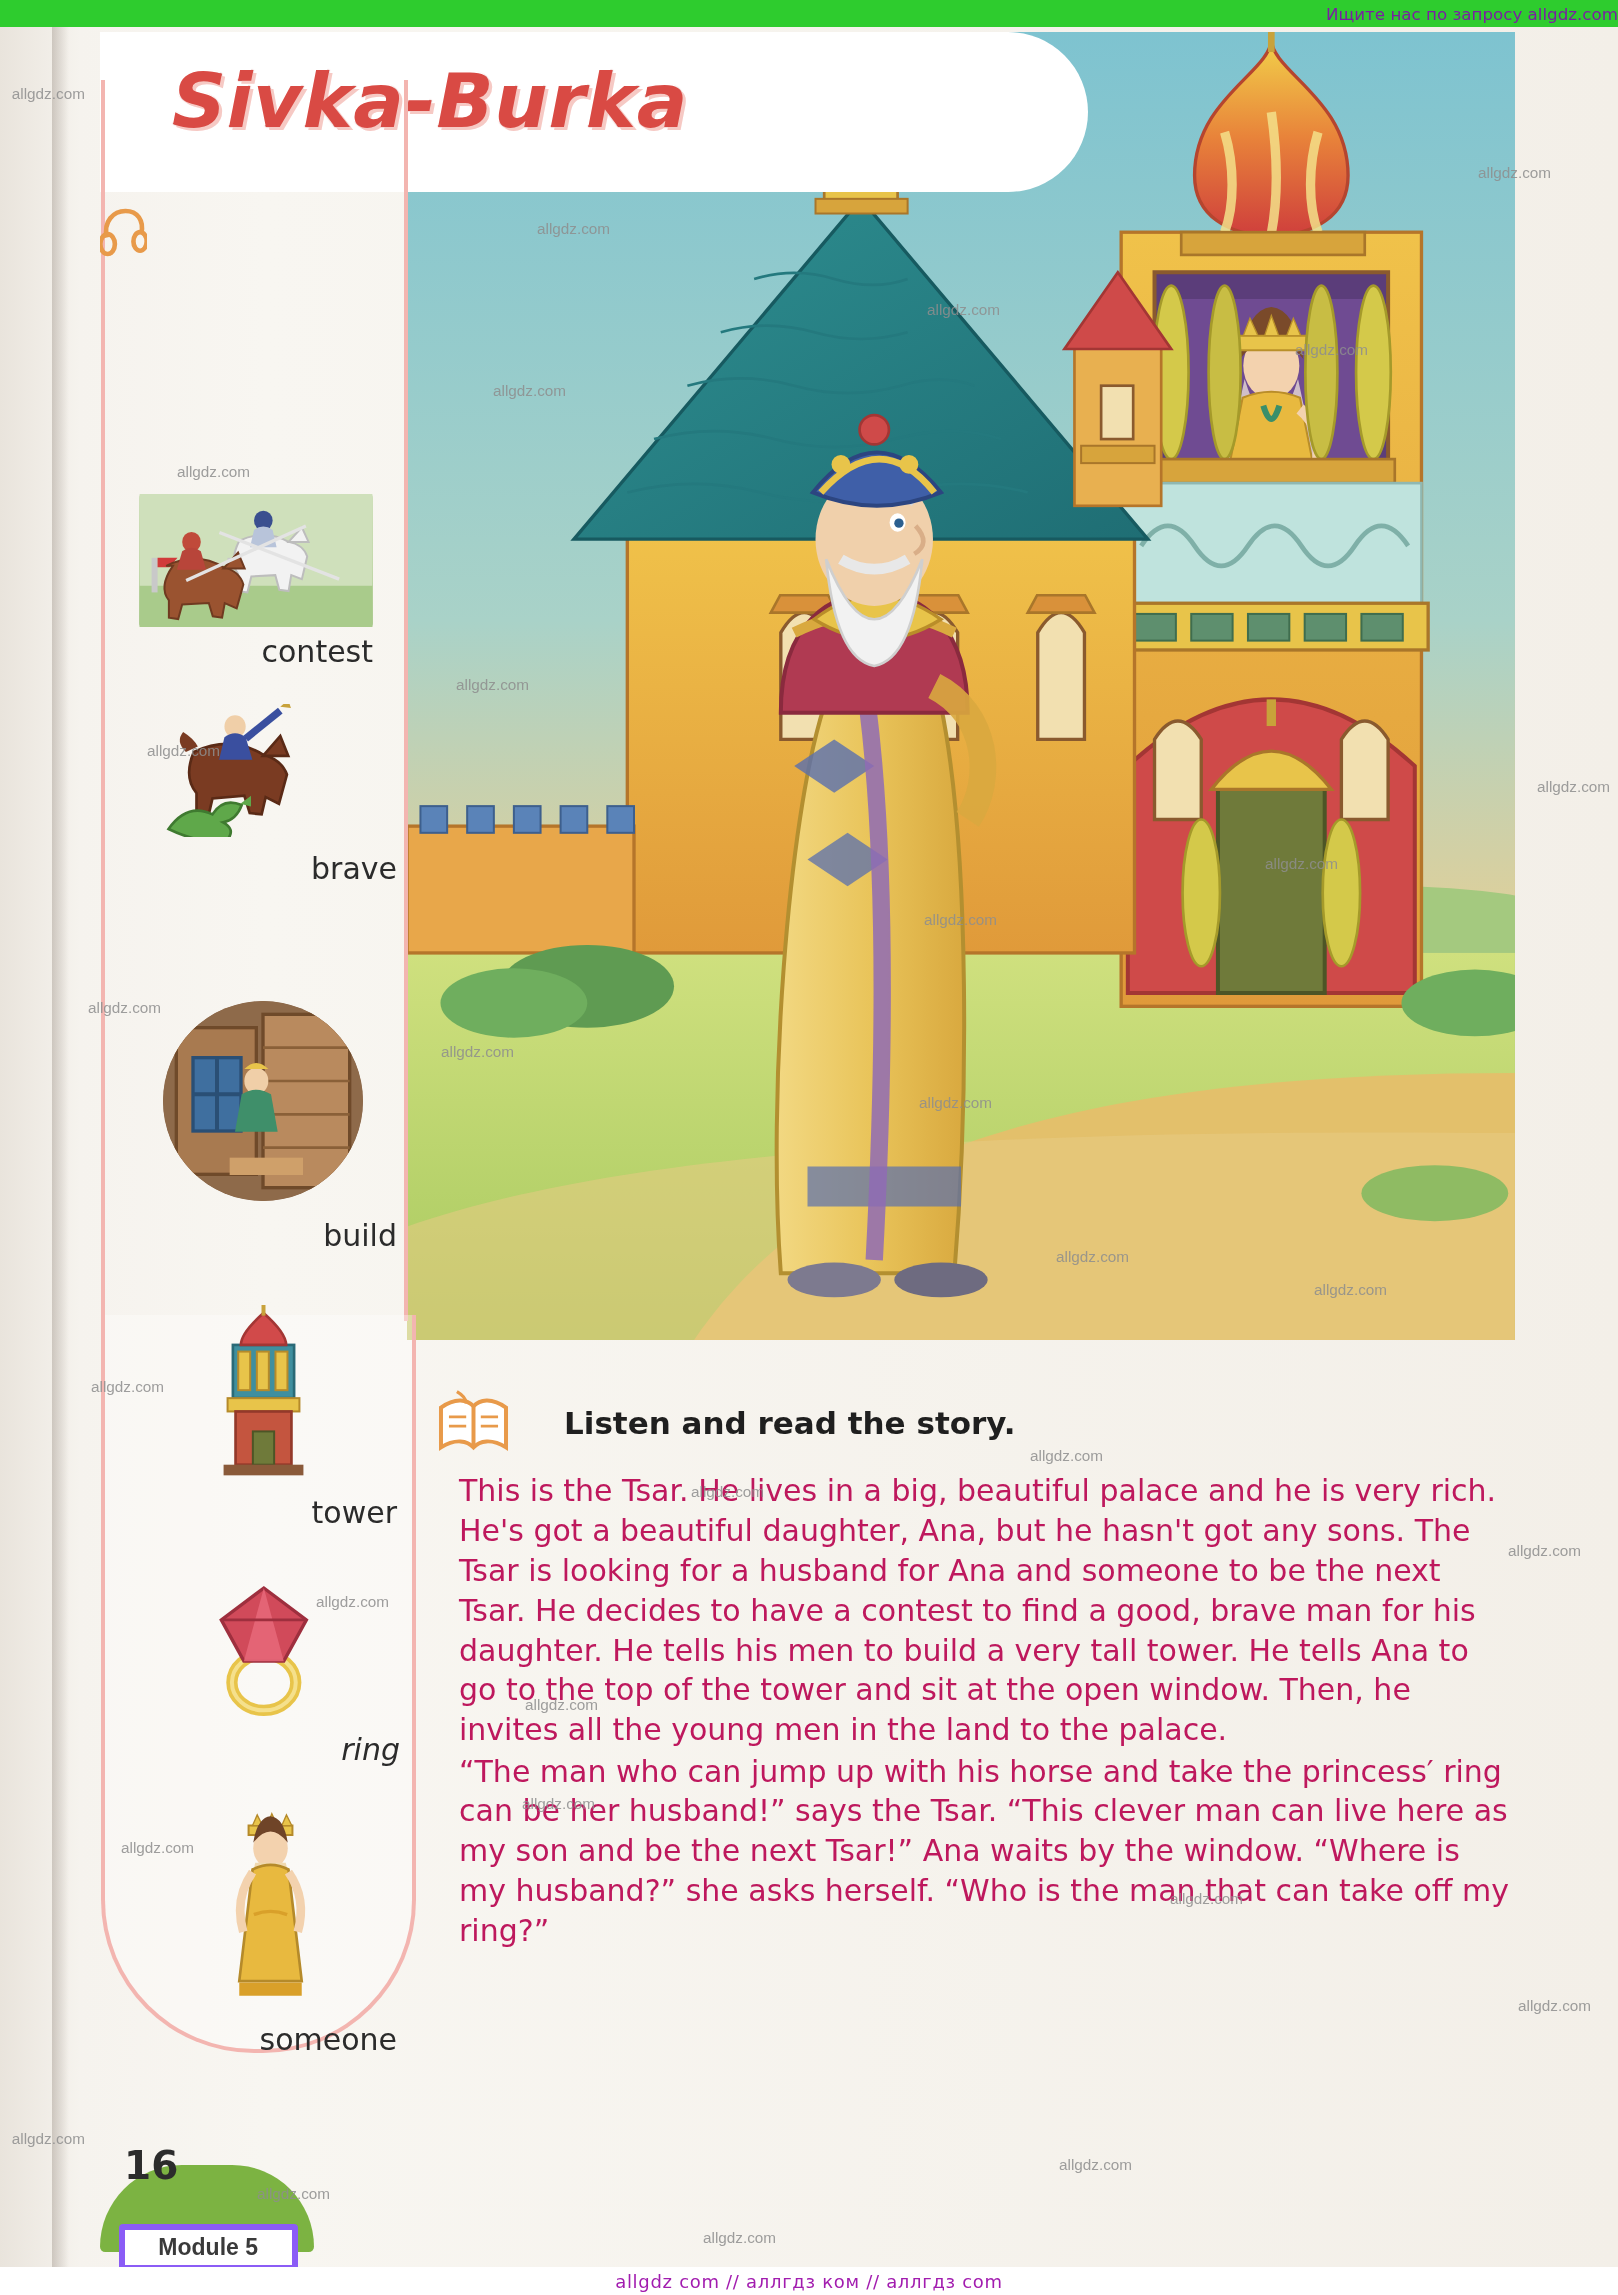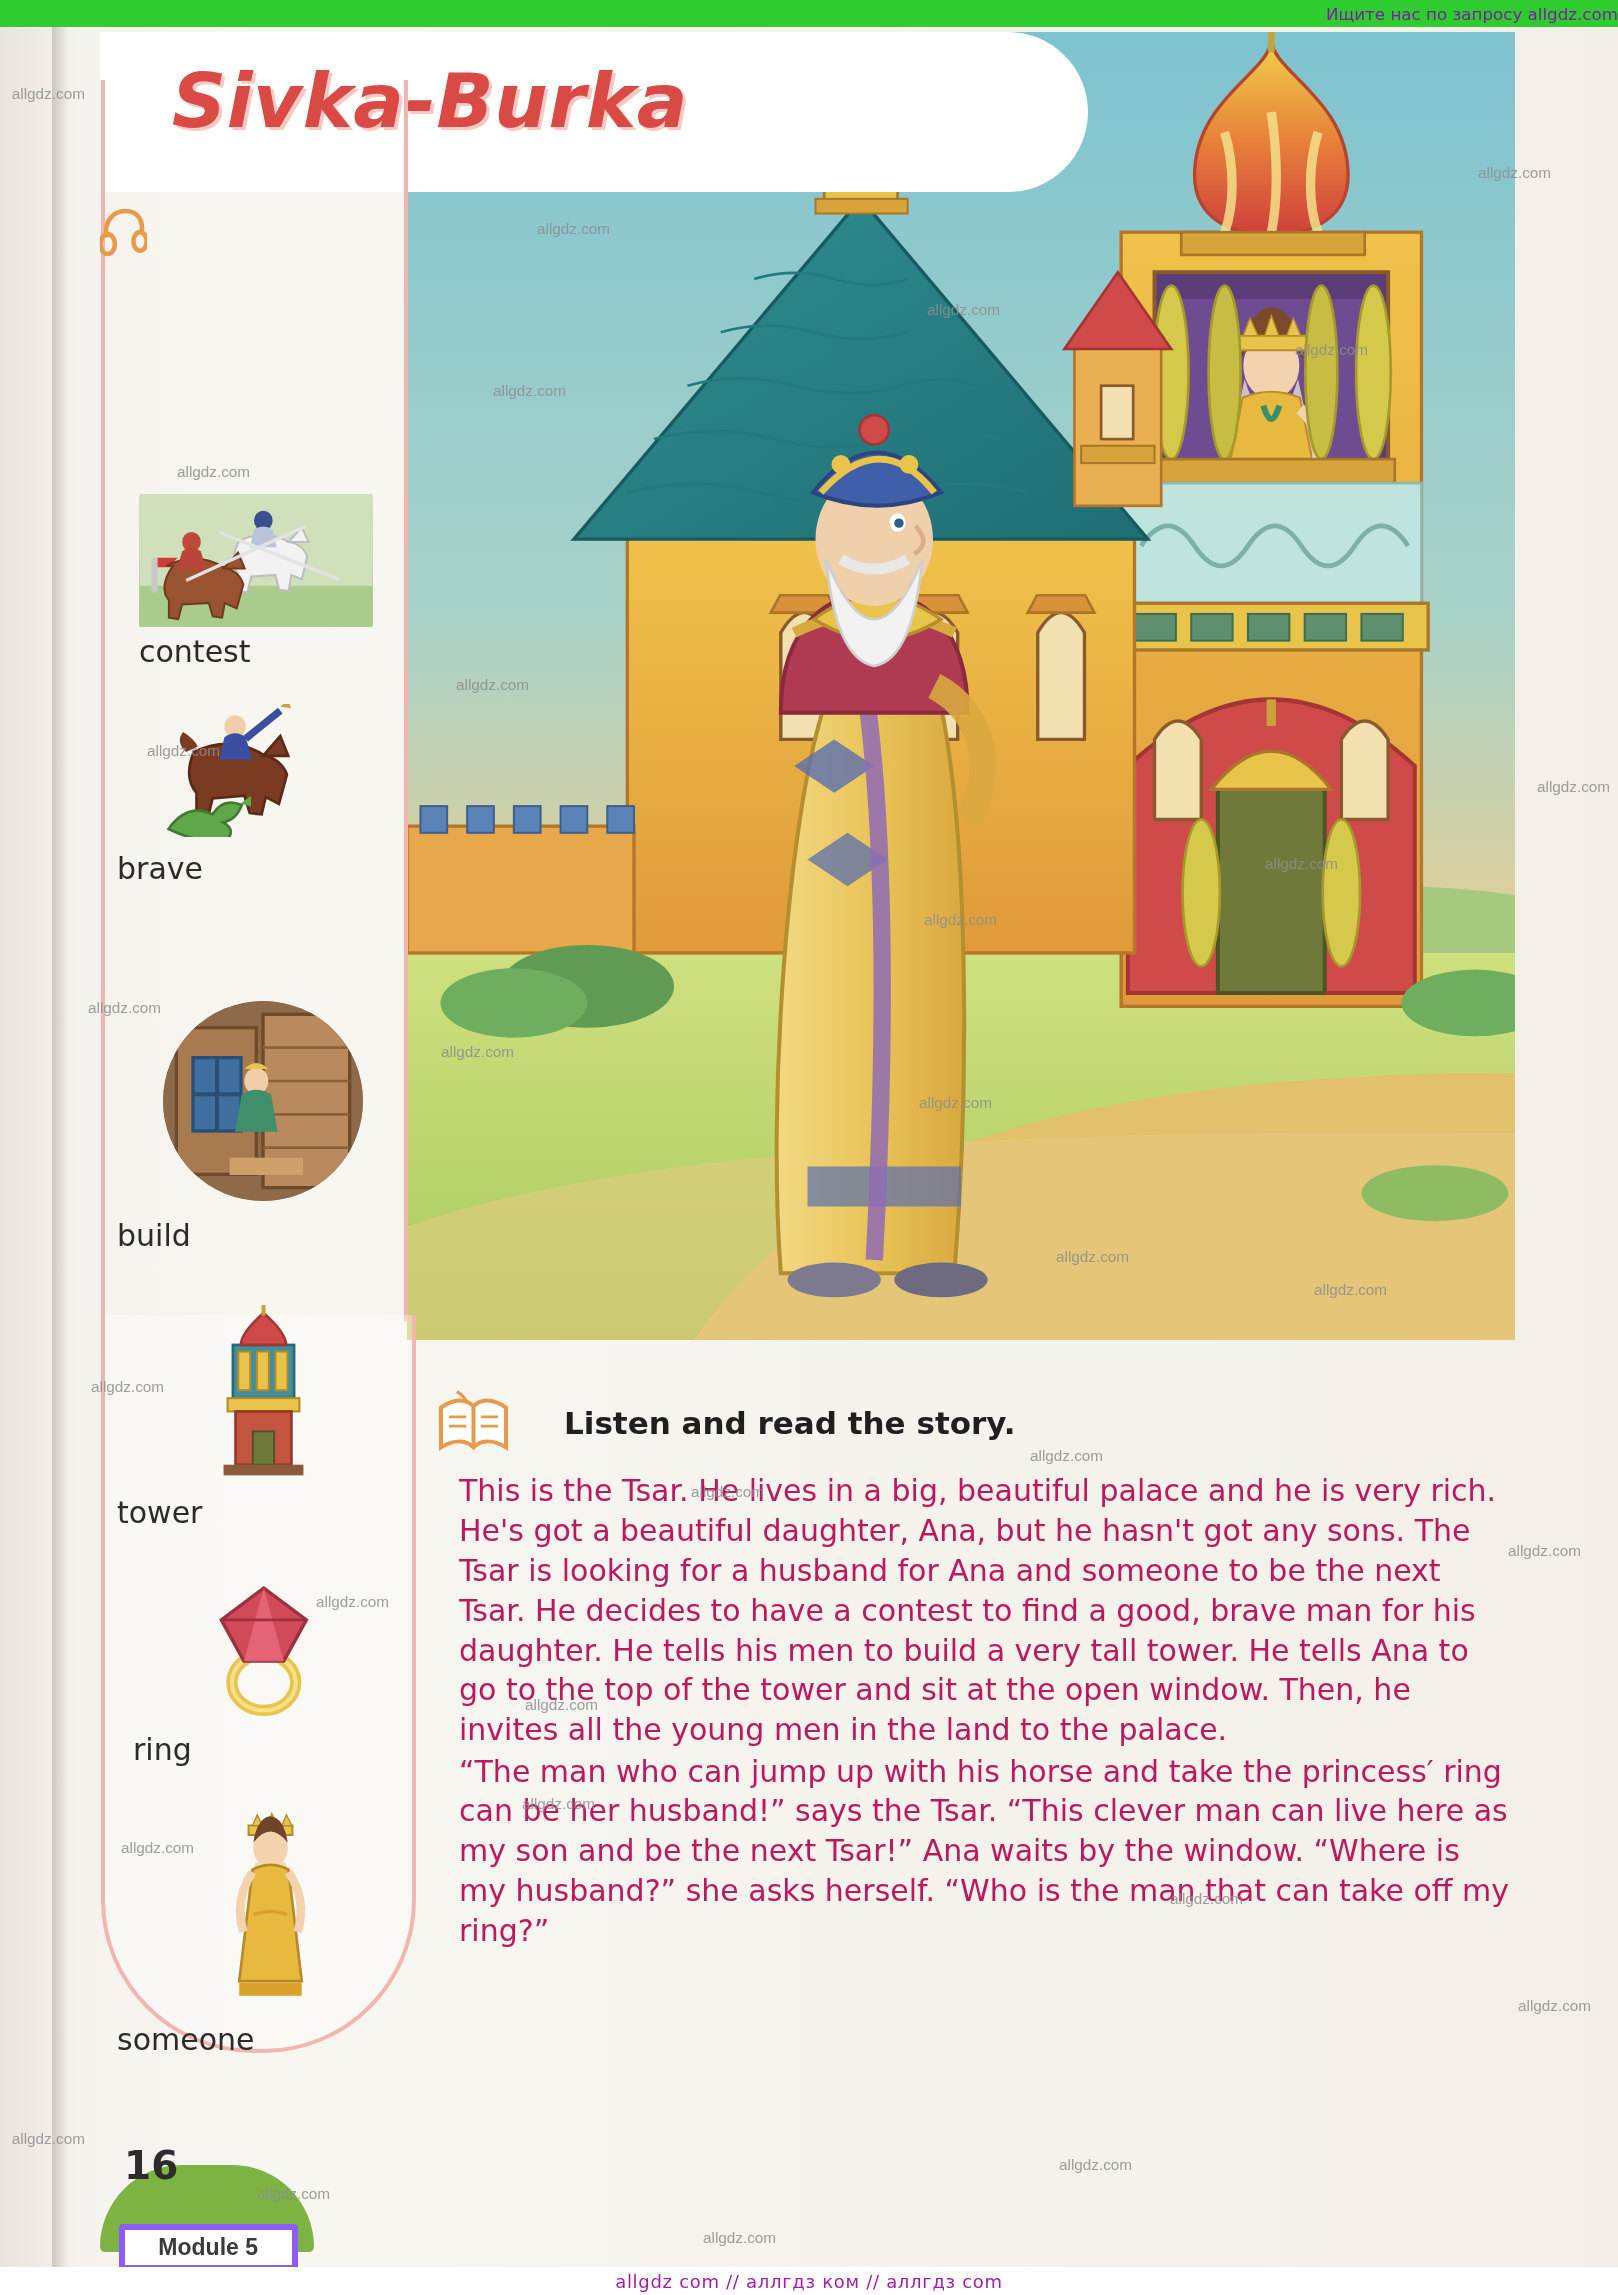--- a/index.html
+++ b/index.html
@@ -138,21 +138,21 @@
     font-weight: bold;
     font-size: 27px;
     line-height: 1.28;
     color: #2b2b2b;
   }
 
   
   .vocab-item {
     position: absolute;
     width: 280px;
-    text-align: left;
+    text-align: right;
   }
   .vocab-label {
     font-family: "DejaVu Sans", sans-serif;
     font-size: 30px;
     color: #2b2b2b;
   }
 
   
   #pic-contest {
     position: absolute;
@@ -566,21 +566,21 @@
 
   <div id="pic-ring">
     <svg width="133" height="153" viewBox="0 0 200 230" xmlns="http://www.w3.org/2000/svg">
       <ellipse cx="96" cy="172" rx="48" ry="42" fill="none" stroke="#e8c44a" stroke-width="17"></ellipse>
       <ellipse cx="96" cy="172" rx="48" ry="42" fill="none" stroke="#f5e08c" stroke-width="6"></ellipse>
       <path d="M96 30 L160 78 L126 140 L66 140 L32 78 Z" fill="#d14a5a" stroke="#9e2f3e" stroke-width="5"></path>
       <path d="M96 30 L126 140 L66 140 Z" fill="#e8697a" opacity="0.85"></path>
       <path d="M32 78 L160 78" stroke="#9e2f3e" stroke-width="4"></path>
     </svg>
   </div>
-  <div class="vocab-item" style="left:133px; top:1732px; width:280px;">
+  <div class="vocab-item" style="left:120px; top:1732px; width:280px;font-style:italic;">
     <span class="vocab-label">ring</span>
   </div>
 
   <div id="pic-princess">
     <svg width="113" height="200" viewBox="0 0 170 300" xmlns="http://www.w3.org/2000/svg">
       <path d="M52 26 h66 v14 h-66 z" fill="#e8c44a" stroke="#b58a2a" stroke-width="3"></path>
       <path d="M58 26 l7 -16 l8 16 z M80 26 l7 -18 l8 18 z M102 26 l7 -16 l8 16 z" fill="#e8c44a" stroke="#b58a2a" stroke-width="2"></path>
       <ellipse cx="85" cy="60" rx="26" ry="30" fill="#f3d2ae"></ellipse>
       <path d="M59 52 q26 -34 52 0 q-6 -38 -26 -40 q-20 2 -26 40 z" fill="#6f4428"></path>
       <path d="M62 82 q-16 60 -10 150 l66 0 q6 -90 -10 -150 z" fill="#f0d9b0"></path>

